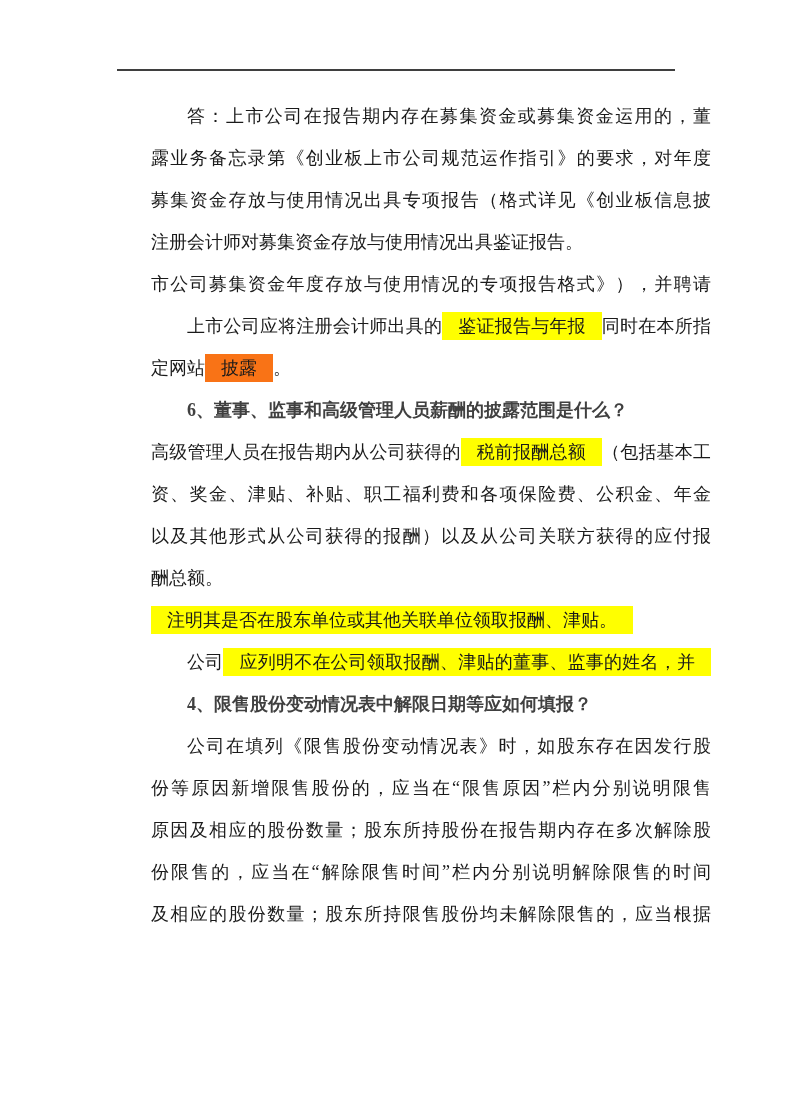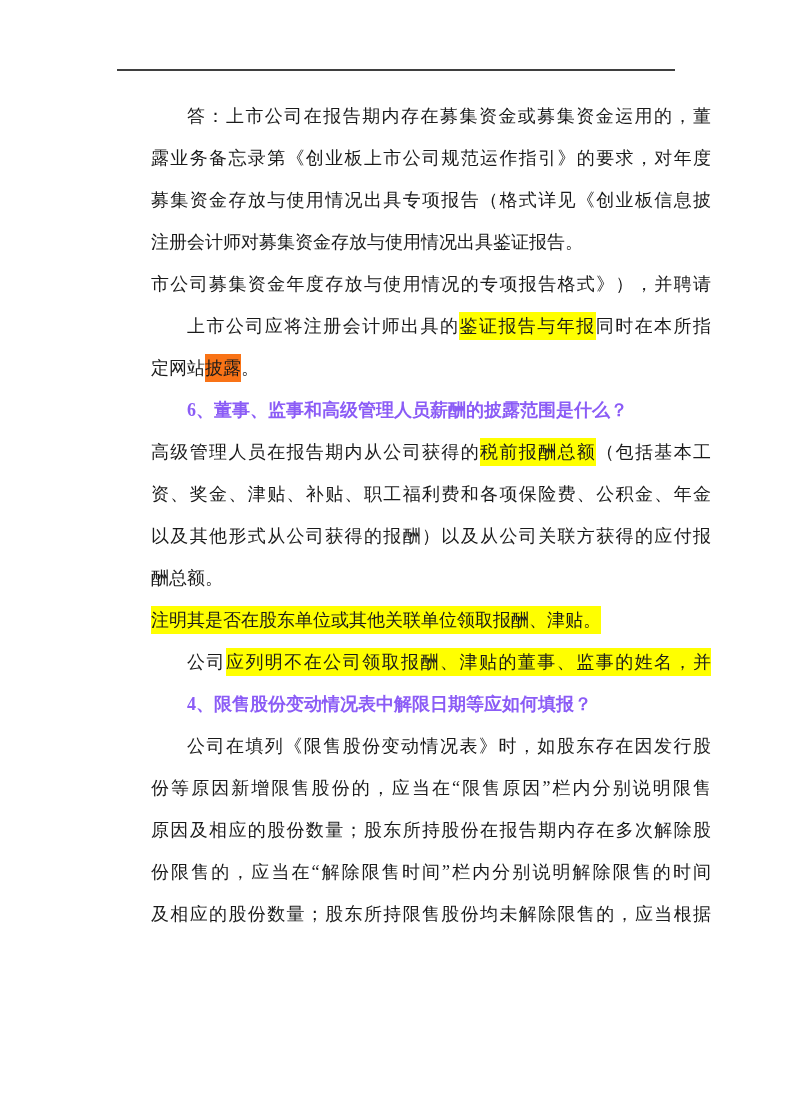--- a/index.html
+++ b/index.html
@@ -35,25 +35,25 @@
   .line {
     text-align: justify;
     text-align-last: justify;
     text-justify: inter-character;
     white-space: nowrap;
   }
   .line.last { text-align-last: left; }
   .line.indent { text-indent: 2em; }
   .block.heading .line {
     font-weight: bold;
-    color: #8b5cf6;
+    color: #404040;
   }
   .hl {
     background: #ffff00;
-    padding: 4px 0;
+    padding: 4px 16px;
   }
 </style>
 </head>
 <body>
 
 <div class="page">
   <div class="header-rule"></div>
   <div class="doc-body" style="color: rgb(26, 26, 26);">
       <div class="block paragraph">
         <div class="line indent"><span>答：上市公司在报告期内存在募集资金或募集资金运用的，董</span></div>

